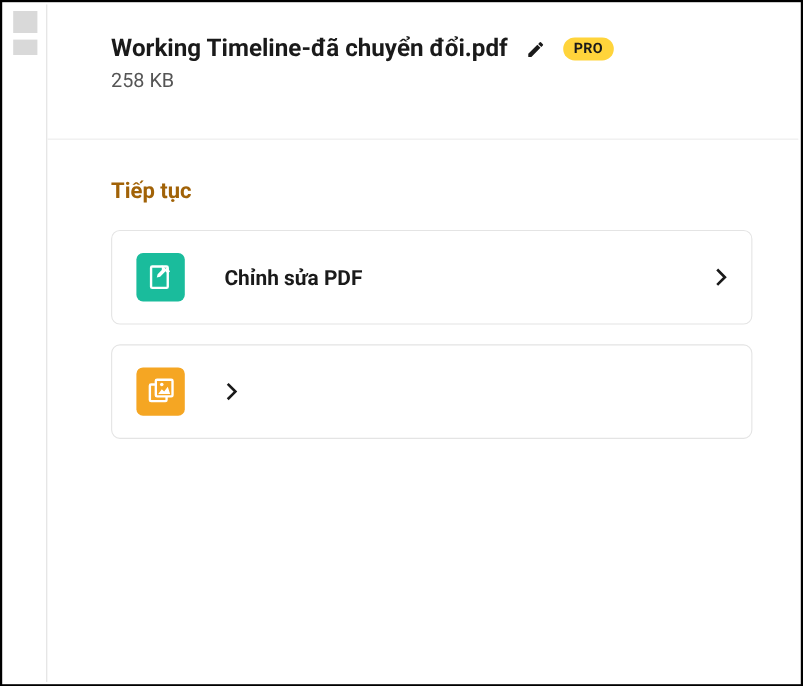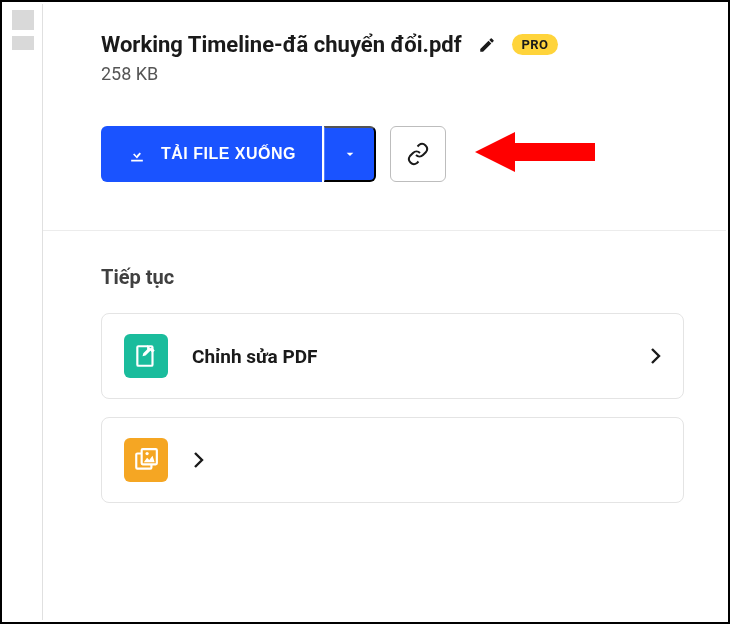--- a/index.html
+++ b/index.html
@@ -128,32 +128,32 @@
     transform: translateY(-50%);
   }
   .hr {
     border: none;
     border-top: 1px solid #ececec;
     margin: 0 -42px 34px -58px;
   }
   .section-title {
     font-size: 20px;
     font-weight: 700;
-    color: #404040;
+    color: #a16207;
     margin-bottom: 24px;
   }
   .option-card {
     display: flex;
     align-items: center;
     border: 1px solid #e4e4e4;
     border-radius: 8px;
     padding: 20px 22px;
     margin-bottom: 18px;
     cursor: pointer;
-    gap: 24px;
+    gap: 36px;
   }
   .option-icon {
     width: 44px;
     height: 44px;
     border-radius: 6px;
     display: flex;
     align-items: center;
     justify-content: center;
     flex-shrink: 0;
   }
@@ -182,44 +182,20 @@
     <div class="title-row">
       <span class="file-title">Working Timeline-đã chuyển đổi.pdf</span>
       <svg class="edit-svg" width="18" height="18" viewBox="0 0 24 24">
         <path fill="#1a1a1a" d="M3 17.25V21h3.75l11-11-3.75-3.75-11 11zM20.7 7.04a1 1 0 0 0 0-1.41l-2.34-2.34a1 1 0 0 0-1.41 0L15 5.24l3.75 3.75 1.95-1.95z"></path>
       </svg>
       <span class="pro-badge">PRO</span>
     </div>
 
     <div class="file-size">258 KB</div>
 
-    <div class="action-row">
-      <button class="download-btn">
-        <svg width="20" height="20" viewBox="0 0 24 24">
-          <path fill="#fff" d="M12 3v10.6l3.3-3.3 1.4 1.4L12 17.4l-4.7-4.7 1.4-1.4L12 14.6V3h0zM5 19h14v2H5v-2z"></path>
-        </svg>
-        <span>TẢI FILE XUỐNG</span>
-      </button>
-      <button class="download-chevron">
-        <svg width="16" height="16" viewBox="0 0 24 24">
-          <path fill="#fff" d="M7 10l5 5 5-5z"></path>
-        </svg>
-      </button>
-      <button class="link-btn">
-        <svg width="24" height="24" viewBox="0 0 24 24">
-          <path fill="none" stroke="#1a1a1a" stroke-width="2" d="M10 13a5 5 0 0 0 7 0l3-3a5 5 0 0 0-7-7l-1.5 1.5M14 11a5 5 0 0 0-7 0l-3 3a5 5 0 0 0 7 7l1.5-1.5"></path>
-        </svg>
-      </button>
-
-      <div class="arrow-wrap">
-        <svg width="120" height="50" viewBox="0 0 120 50">
-          <polygon fill="#ff0000" points="0,25 40,5 40,16 120,16 120,34 40,34 40,45"></polygon>
-        </svg>
-      </div>
-    </div>
 
     <hr class="hr">
 
     <div class="section-title">Tiếp tục</div>
 
     <div class="option-card">
       <div class="option-icon teal">
         <svg width="26" height="26" viewBox="0 0 24 24">
           <rect x="4" y="3" width="14" height="18" rx="1" fill="none" stroke="#fff" stroke-width="2"></rect>
           <path fill="#fff" d="M14 2l6 6-8 8-4 1 1-4 5-5z" transform="translate(-1,-1) scale(0.7) translate(6,2)"></path>

